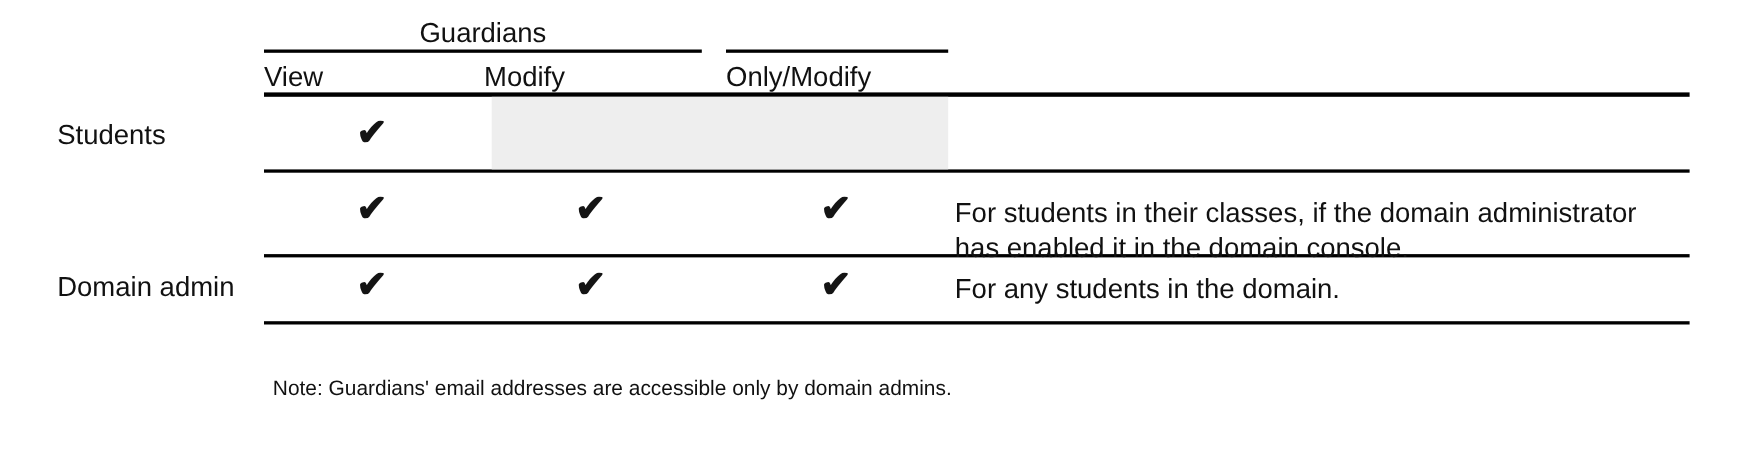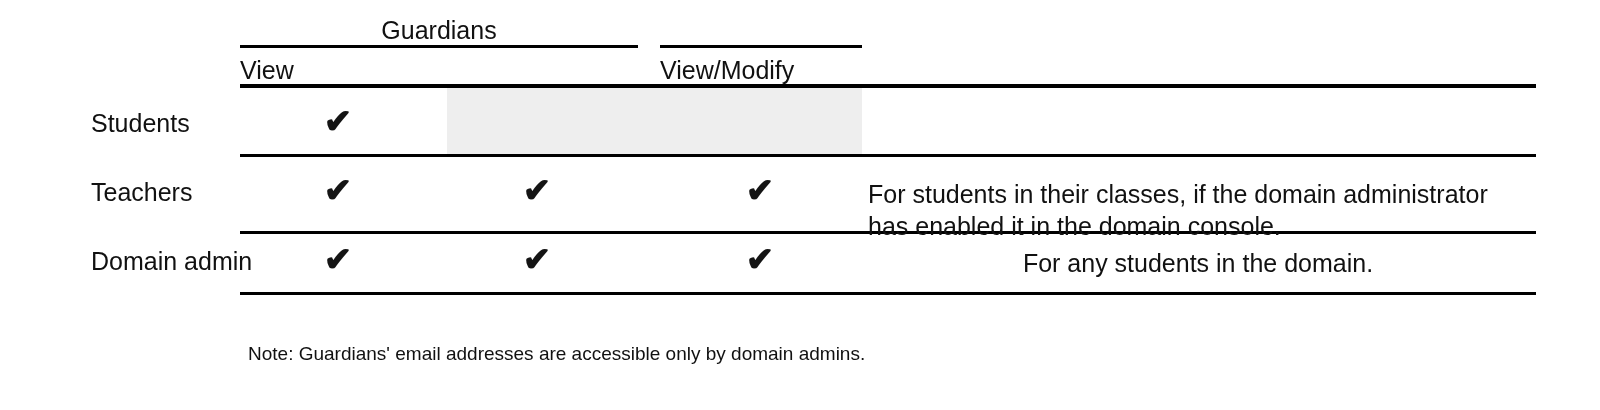--- a/index.html
+++ b/index.html
@@ -81,21 +81,20 @@
     height: 66px;
     background: #eeeeee;
   }
 
   .row-label {
     position: absolute;
     left: 52px;
     font-size: 25px;
     line-height: 28px;
     white-space: nowrap;
-    margin-left: 39px;
   }
 
   .check {
     position: absolute;
     font-size: 34px;
     line-height: 34px;
     font-weight: bold;
     text-align: center;
     color: #141414;
     width: 60px;
@@ -105,21 +104,21 @@
     position: absolute;
     left: 868px;
     width: 660px;
     font-size: 25px;
     line-height: 32px;
   }
 
   
   .r1-y { top: 109px; }
   .r2-y { top: 178px; }
-  .r3-y { top: 247px; text-align: center; }
+  .r3-y { top: 247px; }
 
   .chk-r1-y { top: 104px; }
   .chk-r2-y { top: 173px; }
   .chk-r3-y { top: 242px; }
 
   .x-view    { left: 308px; }
   .x-modify  { left: 507px; }
   .x-viewmod { left: 730px; }
 
   .footnote {
@@ -138,40 +137,40 @@
 
   <div class="grp-label grp-guardians">Guardians</div>
 
 
   <div class="grule grule-guardians"></div>
 
   <div class="grule grule-invitations"></div>
 
   <div class="col-label col-view">View</div>
 
+  <div class="col-label col-modify">Modify</div>
 
-  <div class="col-label col-viewmod">View/Modify</div>
+  <div class="col-label col-viewmod">Only/Modify</div>
 
   <div class="rule rule-head"></div>
   <div class="rule rule-thin rule-r1"></div>
   <div class="rule rule-thin rule-r2"></div>
   <div class="rule rule-thin rule-r3"></div>
 
   <div class="shade"></div>
 
   <div class="row-label r1-y">Students</div>
 
   <div class="check chk-r1-y x-view">✔</div>
 
   <div class="check chk-r1-y x-modify"></div>
 
   <div class="check chk-r1-y x-viewmod"></div>
 
 
-  <div class="row-label r2-y">Teachers</div>
 
   <div class="check chk-r2-y x-view">✔</div>
 
   <div class="check chk-r2-y x-modify">✔</div>
 
   <div class="check chk-r2-y x-viewmod">✔</div>
 
   <div class="note-cell r2-y">For students in their classes, if the domain administrator has enabled it in the domain console.</div>
 
   <div class="row-label r3-y">Domain admin</div>

